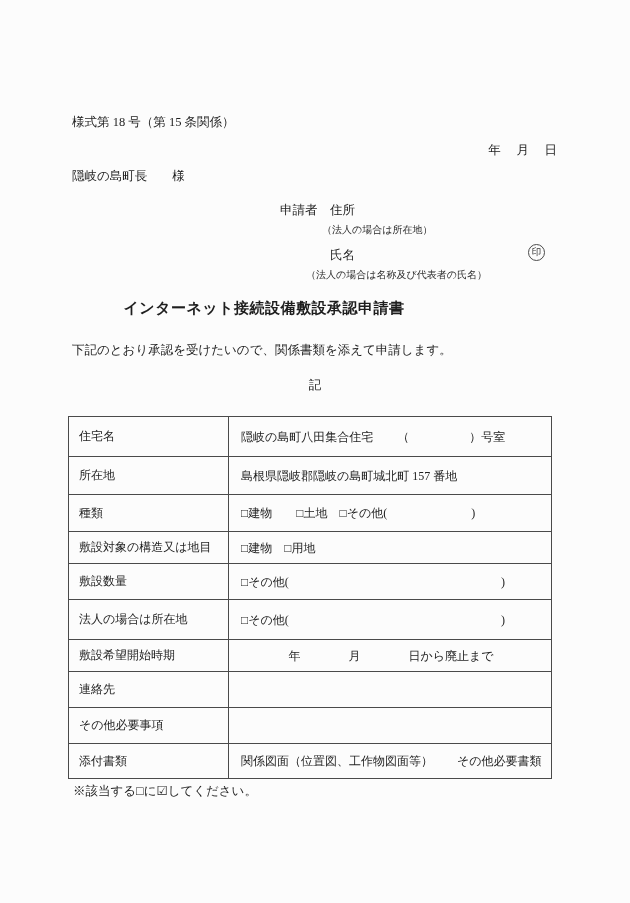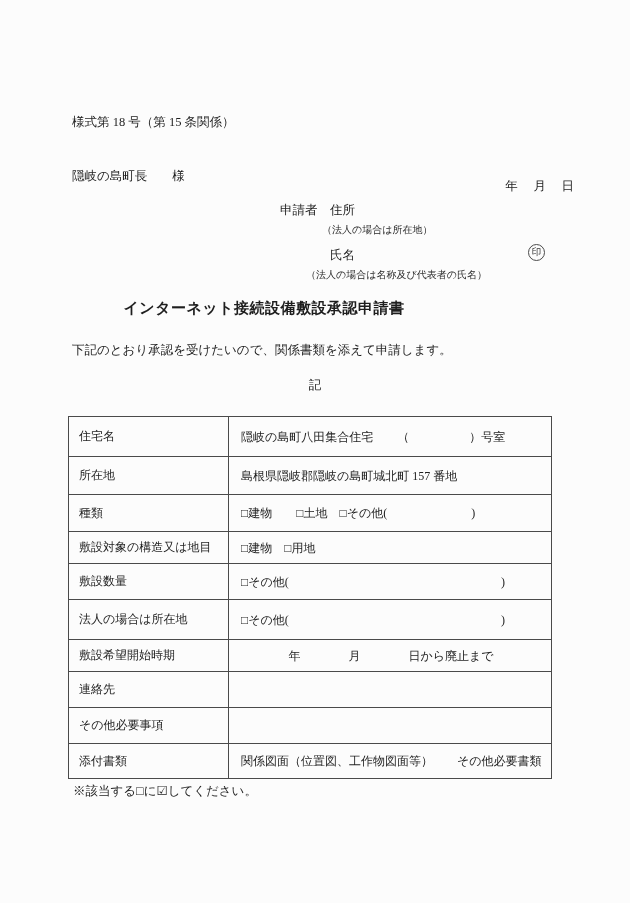--- a/index.html
+++ b/index.html
@@ -73,21 +73,21 @@
   .spread { flex: 1; }
   .close-paren { margin-right: 36px; }
 </style>
 </head>
 <body>
 
 <div class="page" style="--bg: #fcfcfc; --ink: #1e1e1e; --line: #4a4a4a;">
 
   <div class="abs" style="left:72px; top:114px;">様式第 18 号（第 15 条関係）</div>
 
-  <div class="abs" style="right:56px; top:142px; text-align:left;margin-top:36px;">年　 月　 日</div>
+  <div class="abs" style="right:73px; top:142px; text-align:left;">年　 月　 日</div>
 
   <div class="abs" style="left:72px; top:168px;">隠岐の島町長　　様</div>
 
   <div class="abs" style="left:280px; top:202px;">申請者</div>
   <div class="abs" style="left:330px; top:202px;">住所</div>
   <div class="abs small-note" style="left:322px; top:222px;">（法人の場合は所在地）</div>
 
   <div class="abs" style="left:330px; top:247px;">氏名</div>
   <span class="seal" style="left:528px; top:244px;">印</span>
   <div class="abs small-note" style="left:306px; top:267px;">（法人の場合は名称及び代表者の氏名）</div>

